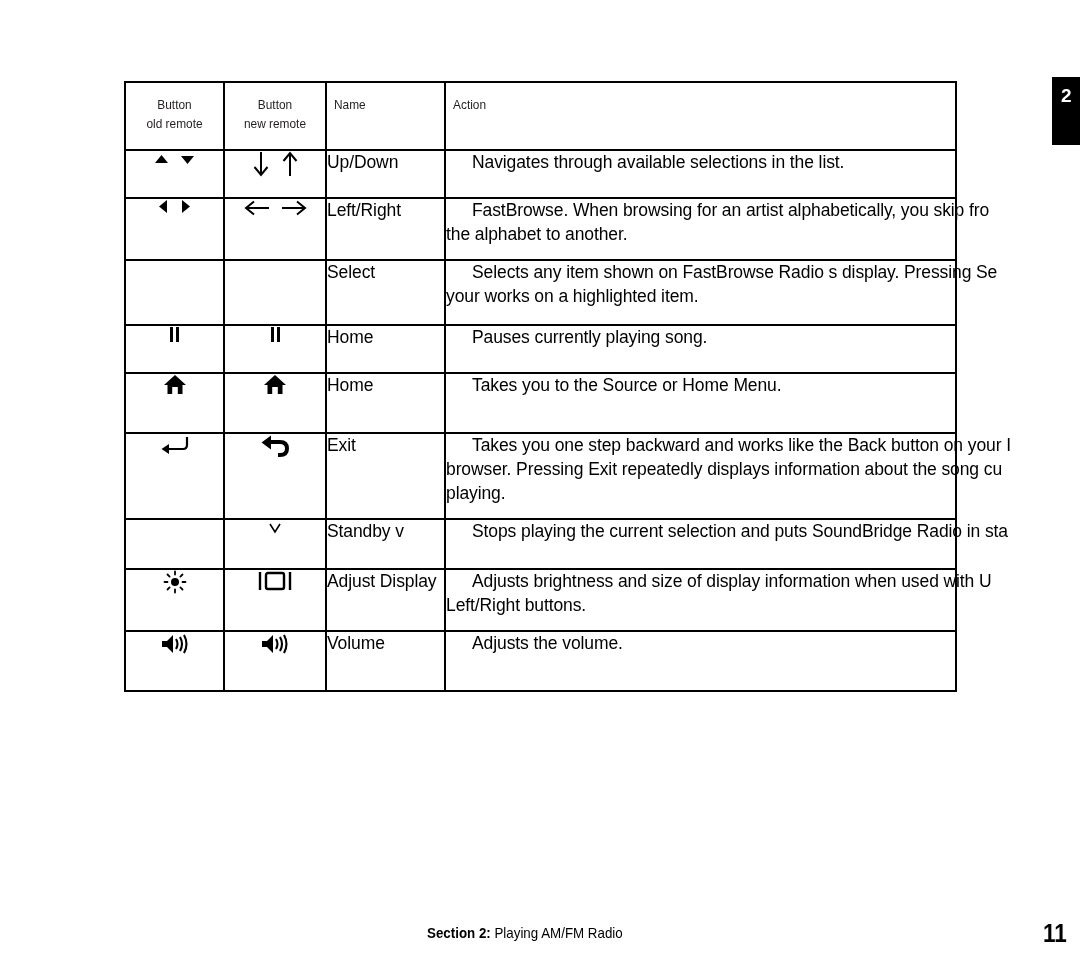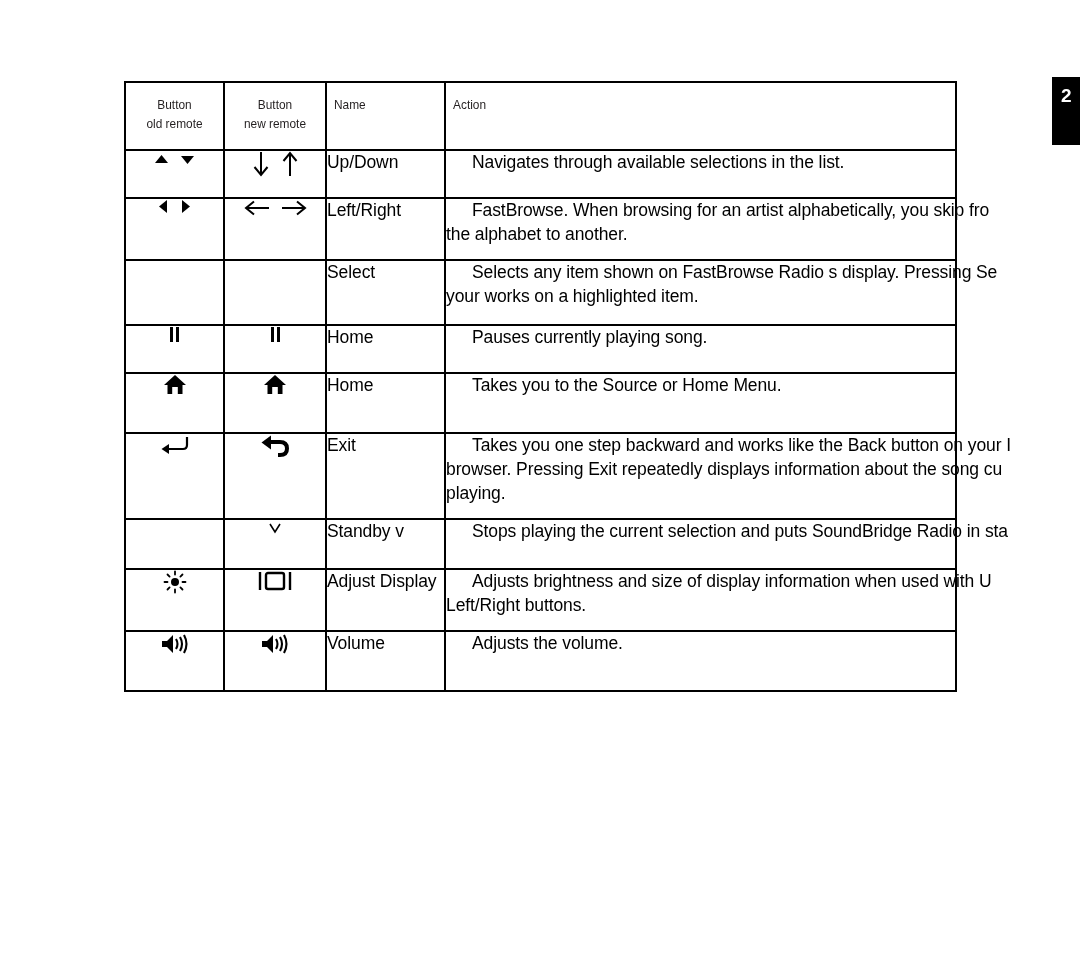--- a/index.html
+++ b/index.html
@@ -394,14 +394,20 @@
               </svg></span>
         </td>
         <td class="name-cell">Volume</td>
         <td class="act-cell">
           <span class="act-line indent">Adjusts the volume.</span>
         </td>
       </tr>
     </tbody>
   </table>
 
+  <div id="footer">
+    <div id="footer-text">
+      <span id="footer-section-label">Section 2:</span><span> Playing AM/FM Radio</span>
+    </div>
+    <div id="page-number">11</div>
+  </div>
 
 </div>
 
 </body></html>

